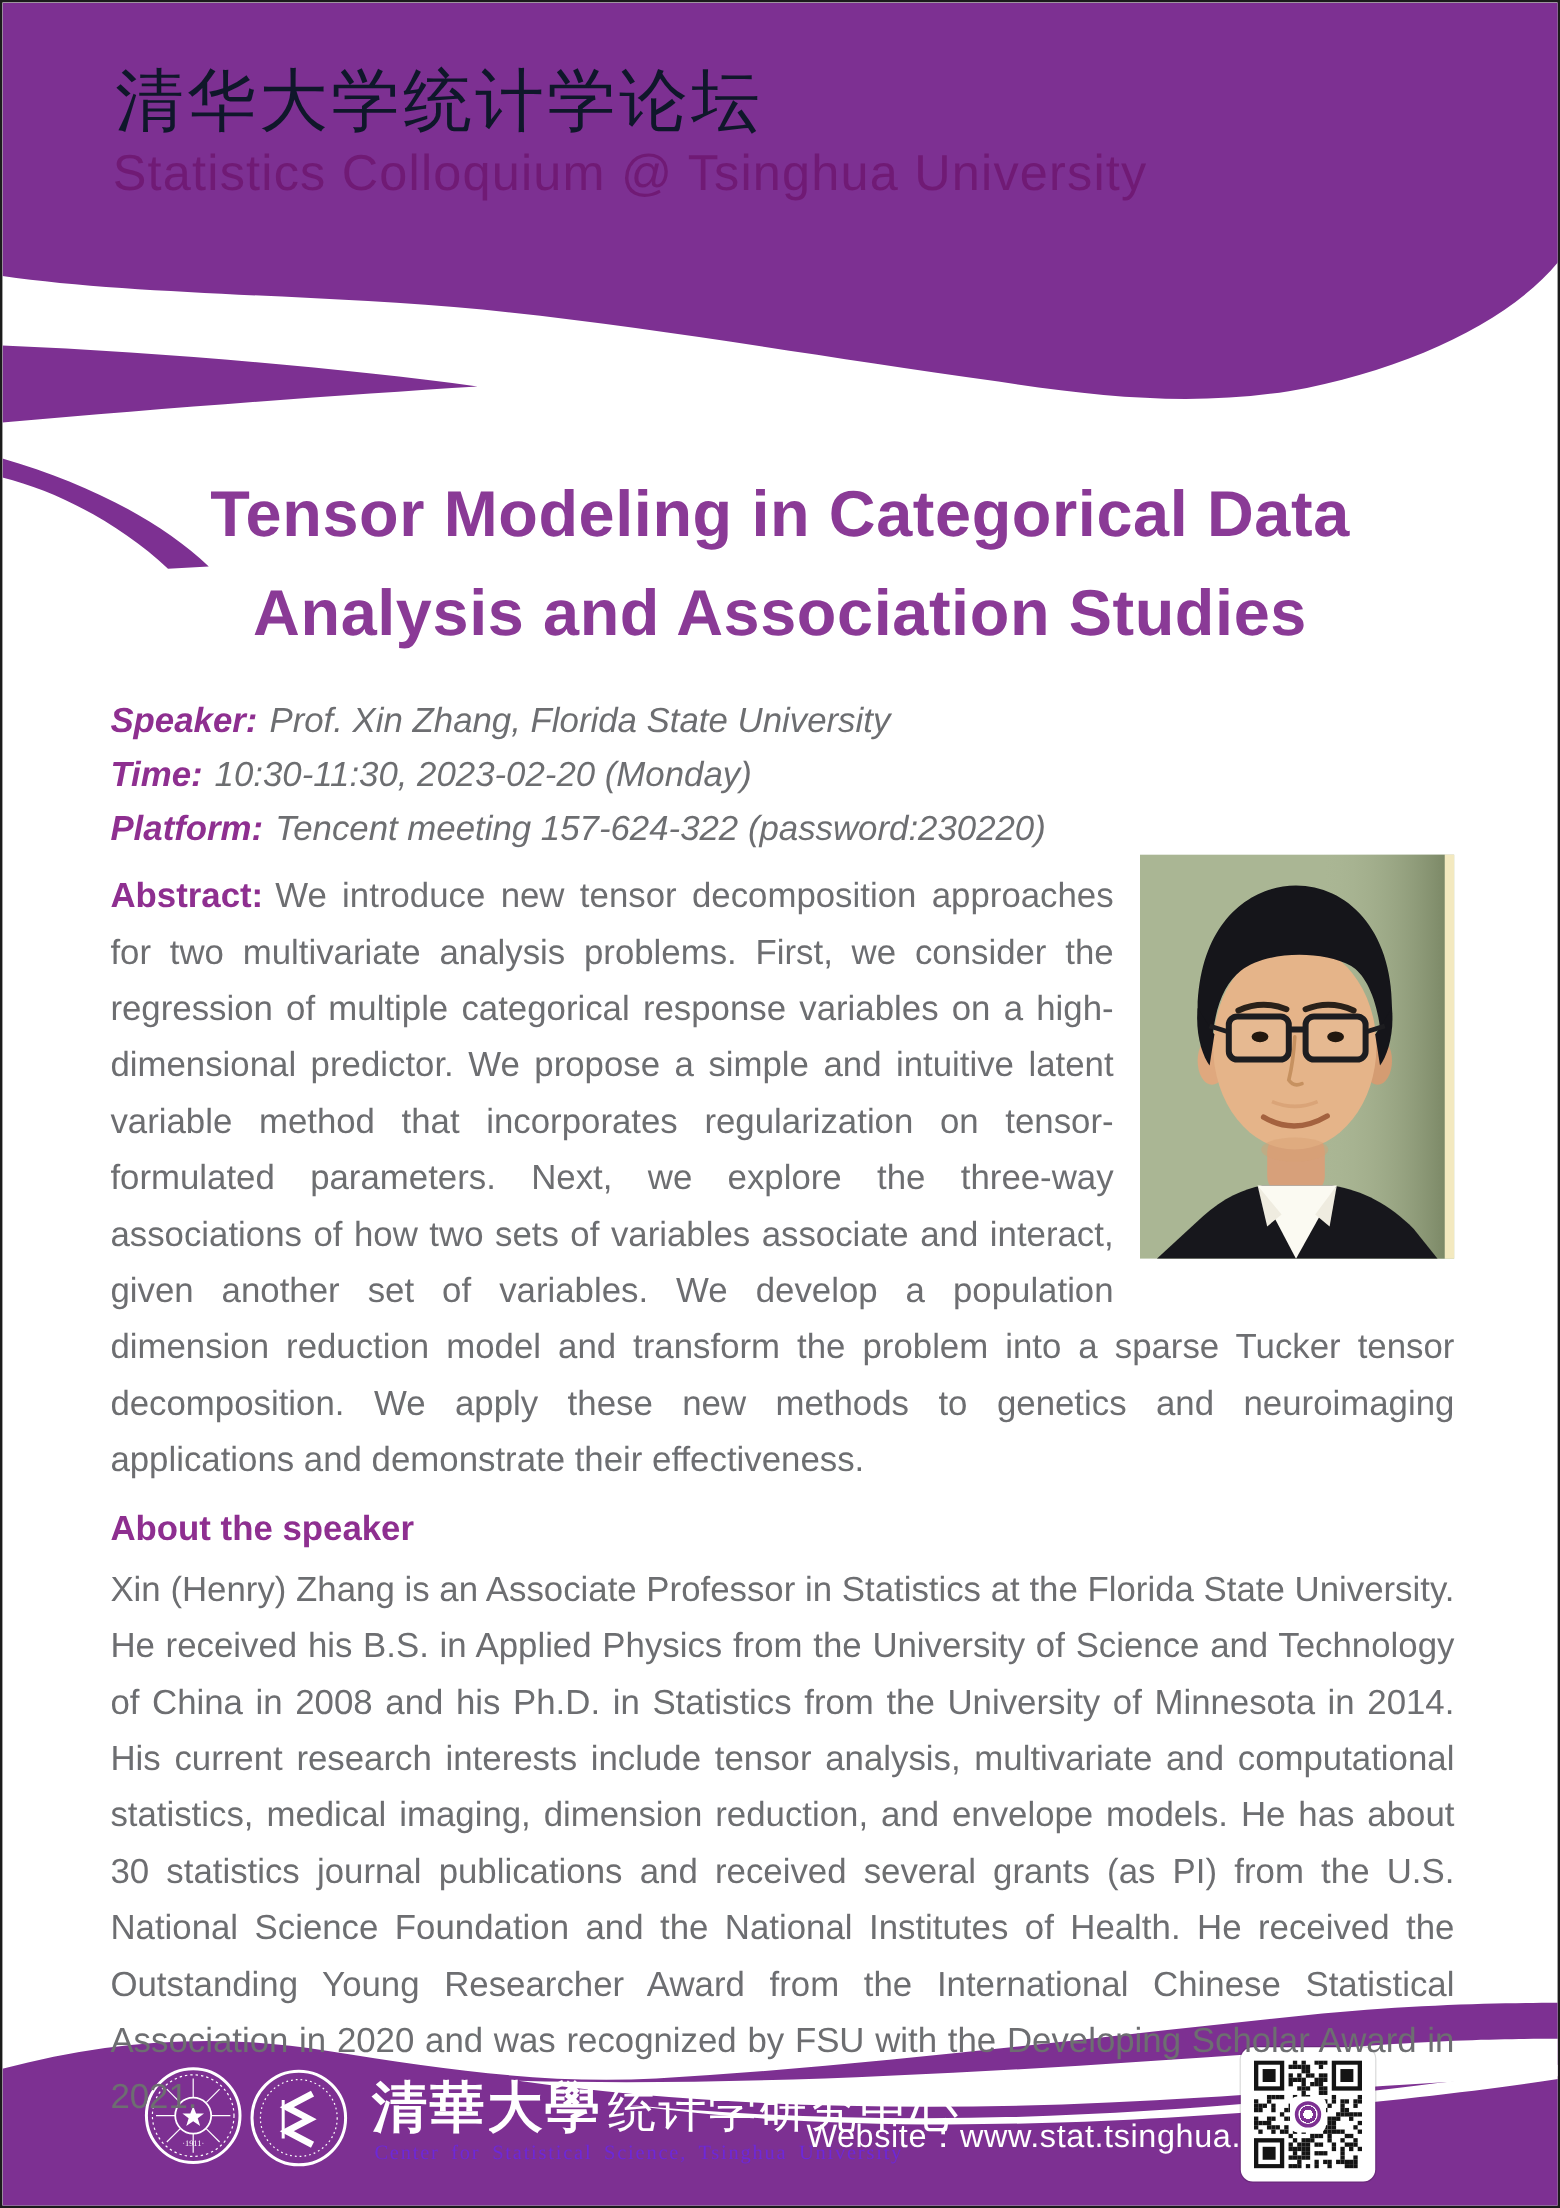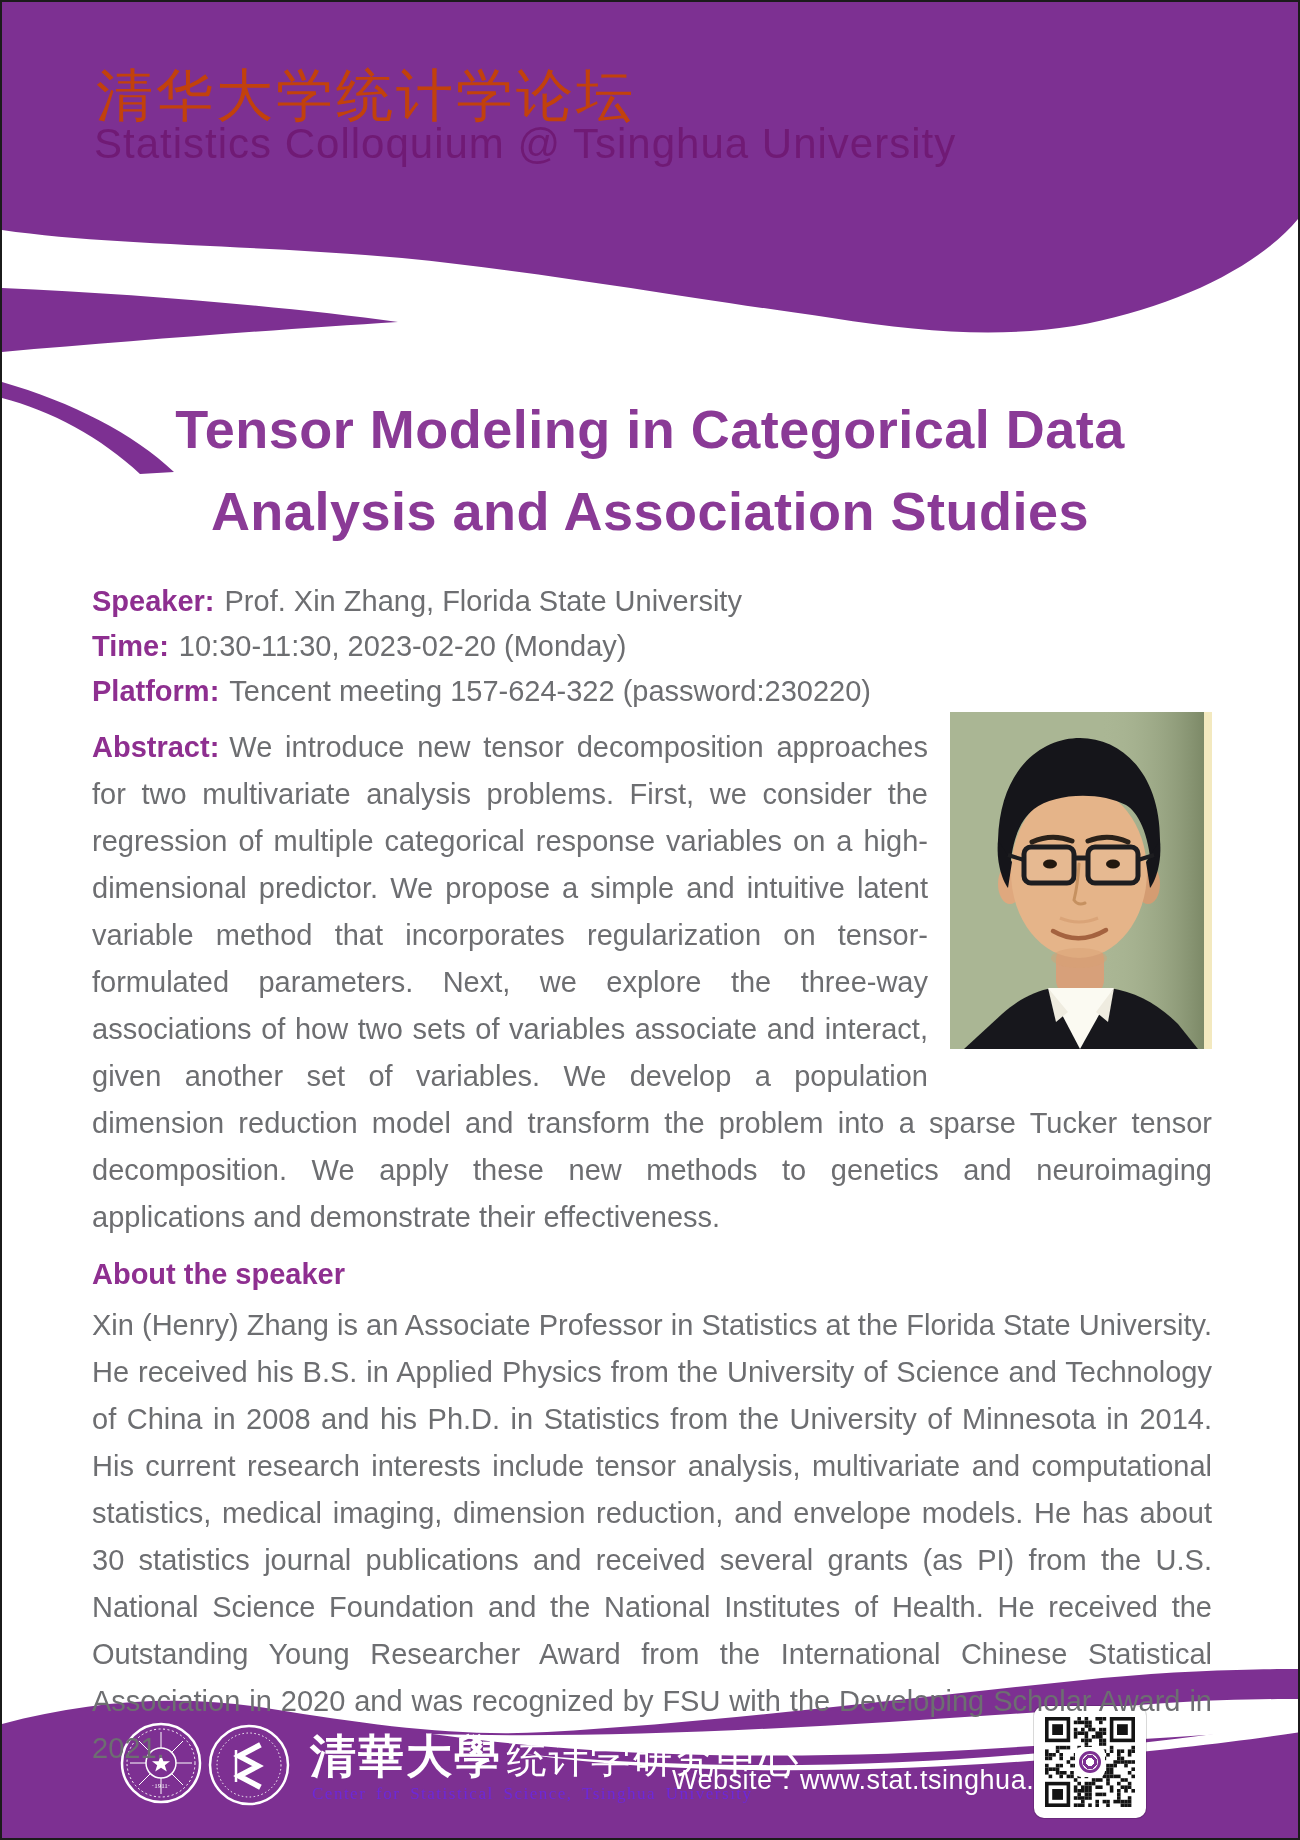--- a/index.html
+++ b/index.html
@@ -15,41 +15,41 @@
     margin:0 auto;
     background:#ffffff;
     border:2px solid #1b1b1b;
     box-sizing:border-box;
     overflow:hidden;
     font-family:"Liberation Sans","DejaVu Sans",sans-serif;
   }
   
   .banner-svg{position:absolute;top:0;left:0;width:1300px;height:480px;z-index:0;}
   .banner-title-zh{
-    position:absolute;left:94px;top:56px;z-index:2;
-    color:#c2410c;font-size:57px;font-weight:300;letter-spacing:3px;
+    position:absolute;left:94px;top:44px;z-index:2;
+    color:#0f172a;font-size:57px;font-weight:300;letter-spacing:3px;
     font-family:Liberation Serif, serif;
   }
   .banner-title-en{
     position:absolute;left:92px;top:118px;z-index:2;
     color:#701a75;font-size:42px;font-weight:300;letter-spacing:1px;
   }
   
   .talk-title{
     position:absolute;top:386px;left:0;width:100%;z-index:2;
     text-align:center;color:var(--title-purple,#8a3a96);
     font-size:54px;font-weight:bold;line-height:82px;letter-spacing:0.5px;
   }
   
   .content{
     position:absolute;left:90px;top:577px;width:1120px;z-index:2;
     color:var(--body-gray,#6d6e71);
     font-size:29px;line-height:47px;
   }
-  .detail-row{line-height:45px;white-space:nowrap;}
+  .detail-row{line-height:45px;white-space:nowrap;font-style:italic;}
   .lbl{color:var(--label-purple,#8e2f90);font-weight:bold;margin-right:10px;}
   .abstract-p,.bio-p{margin:0;text-align:justify;}
   .abstract-p{margin-top:10px;}
   .photo-float{
     float:right;width:262px;height:337px;
     margin:-12px 0 8px 22px;
     display:block;
   }
   .photo-float svg{display:block;width:262px;height:337px;}
   .about-heading{

